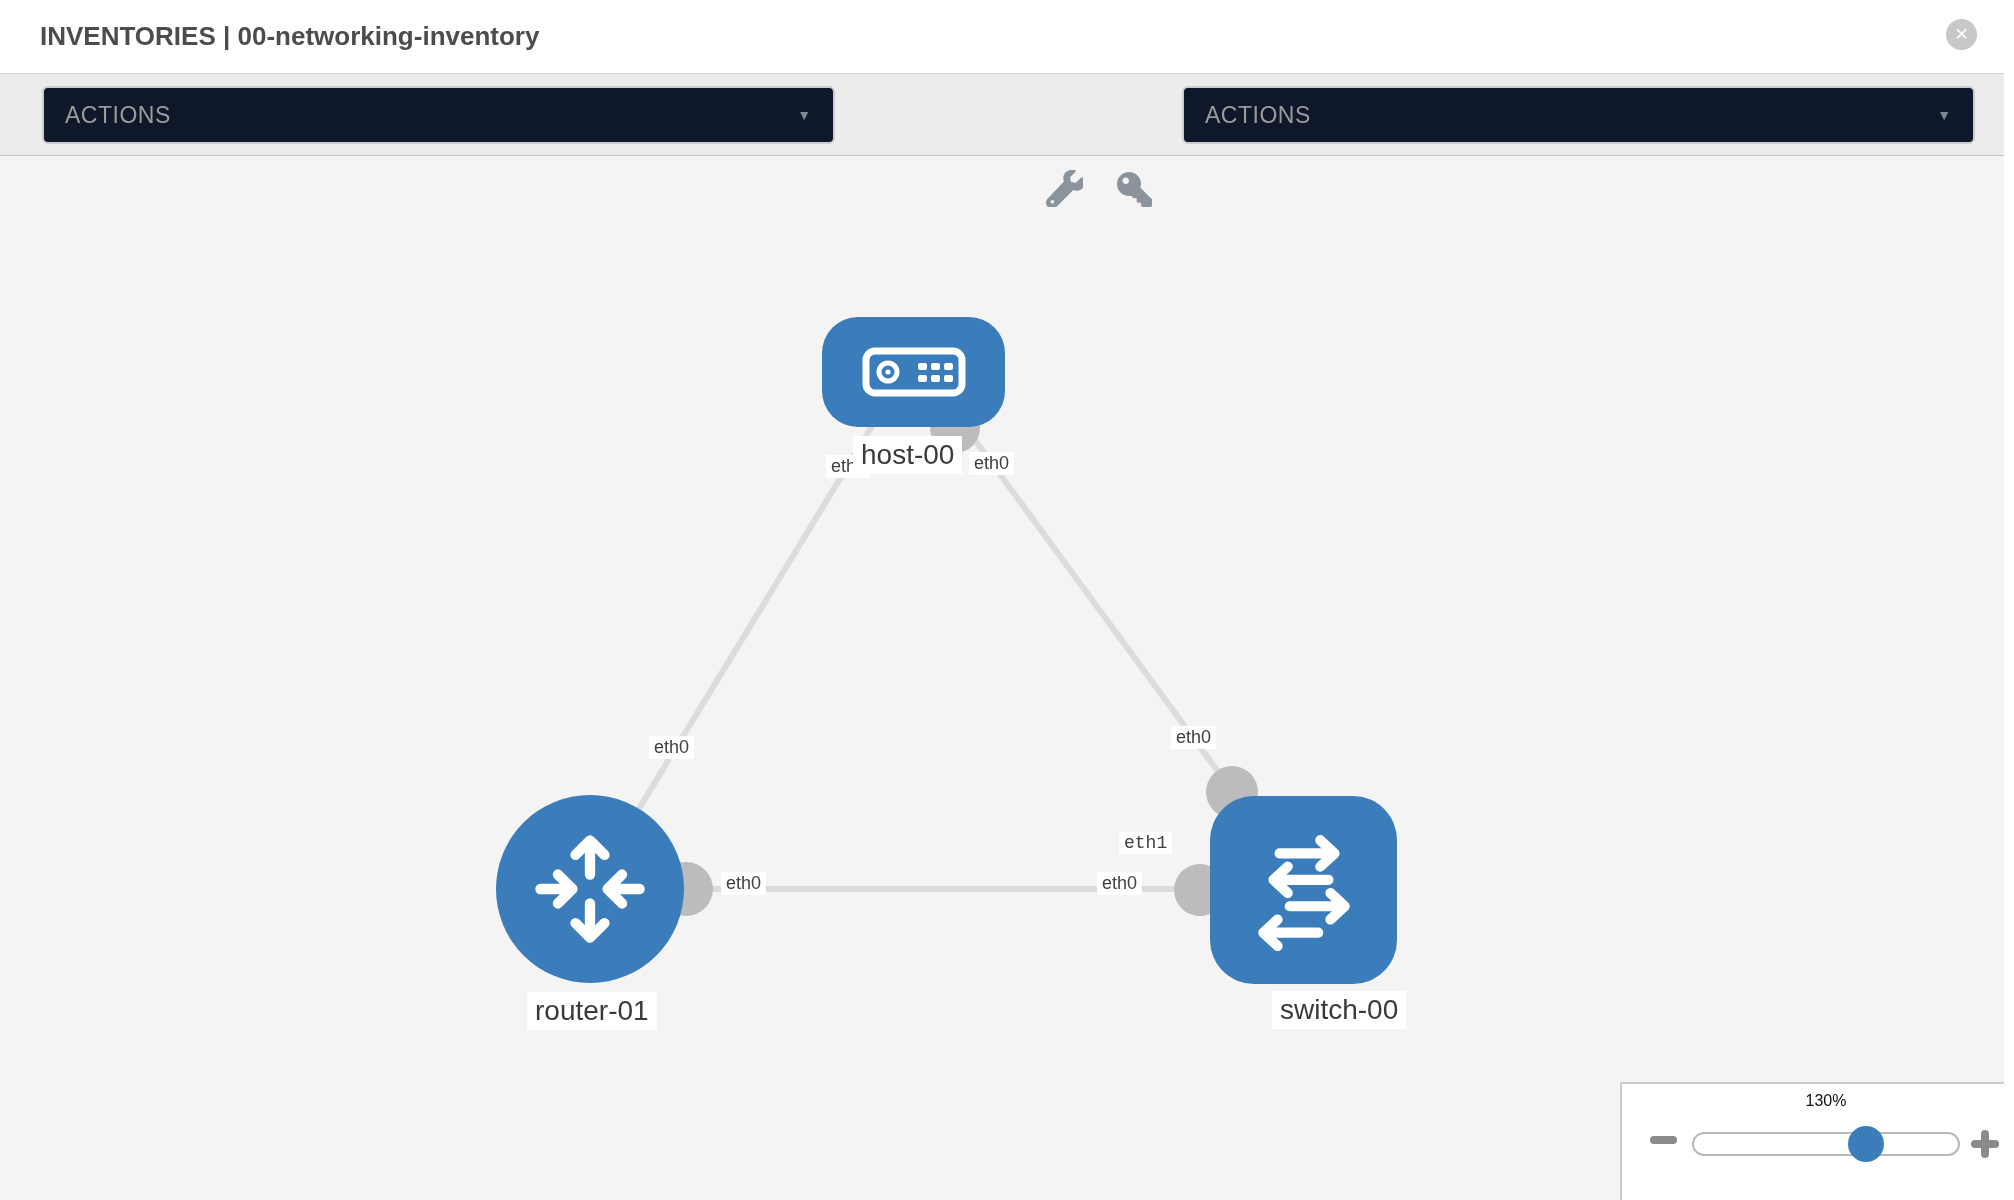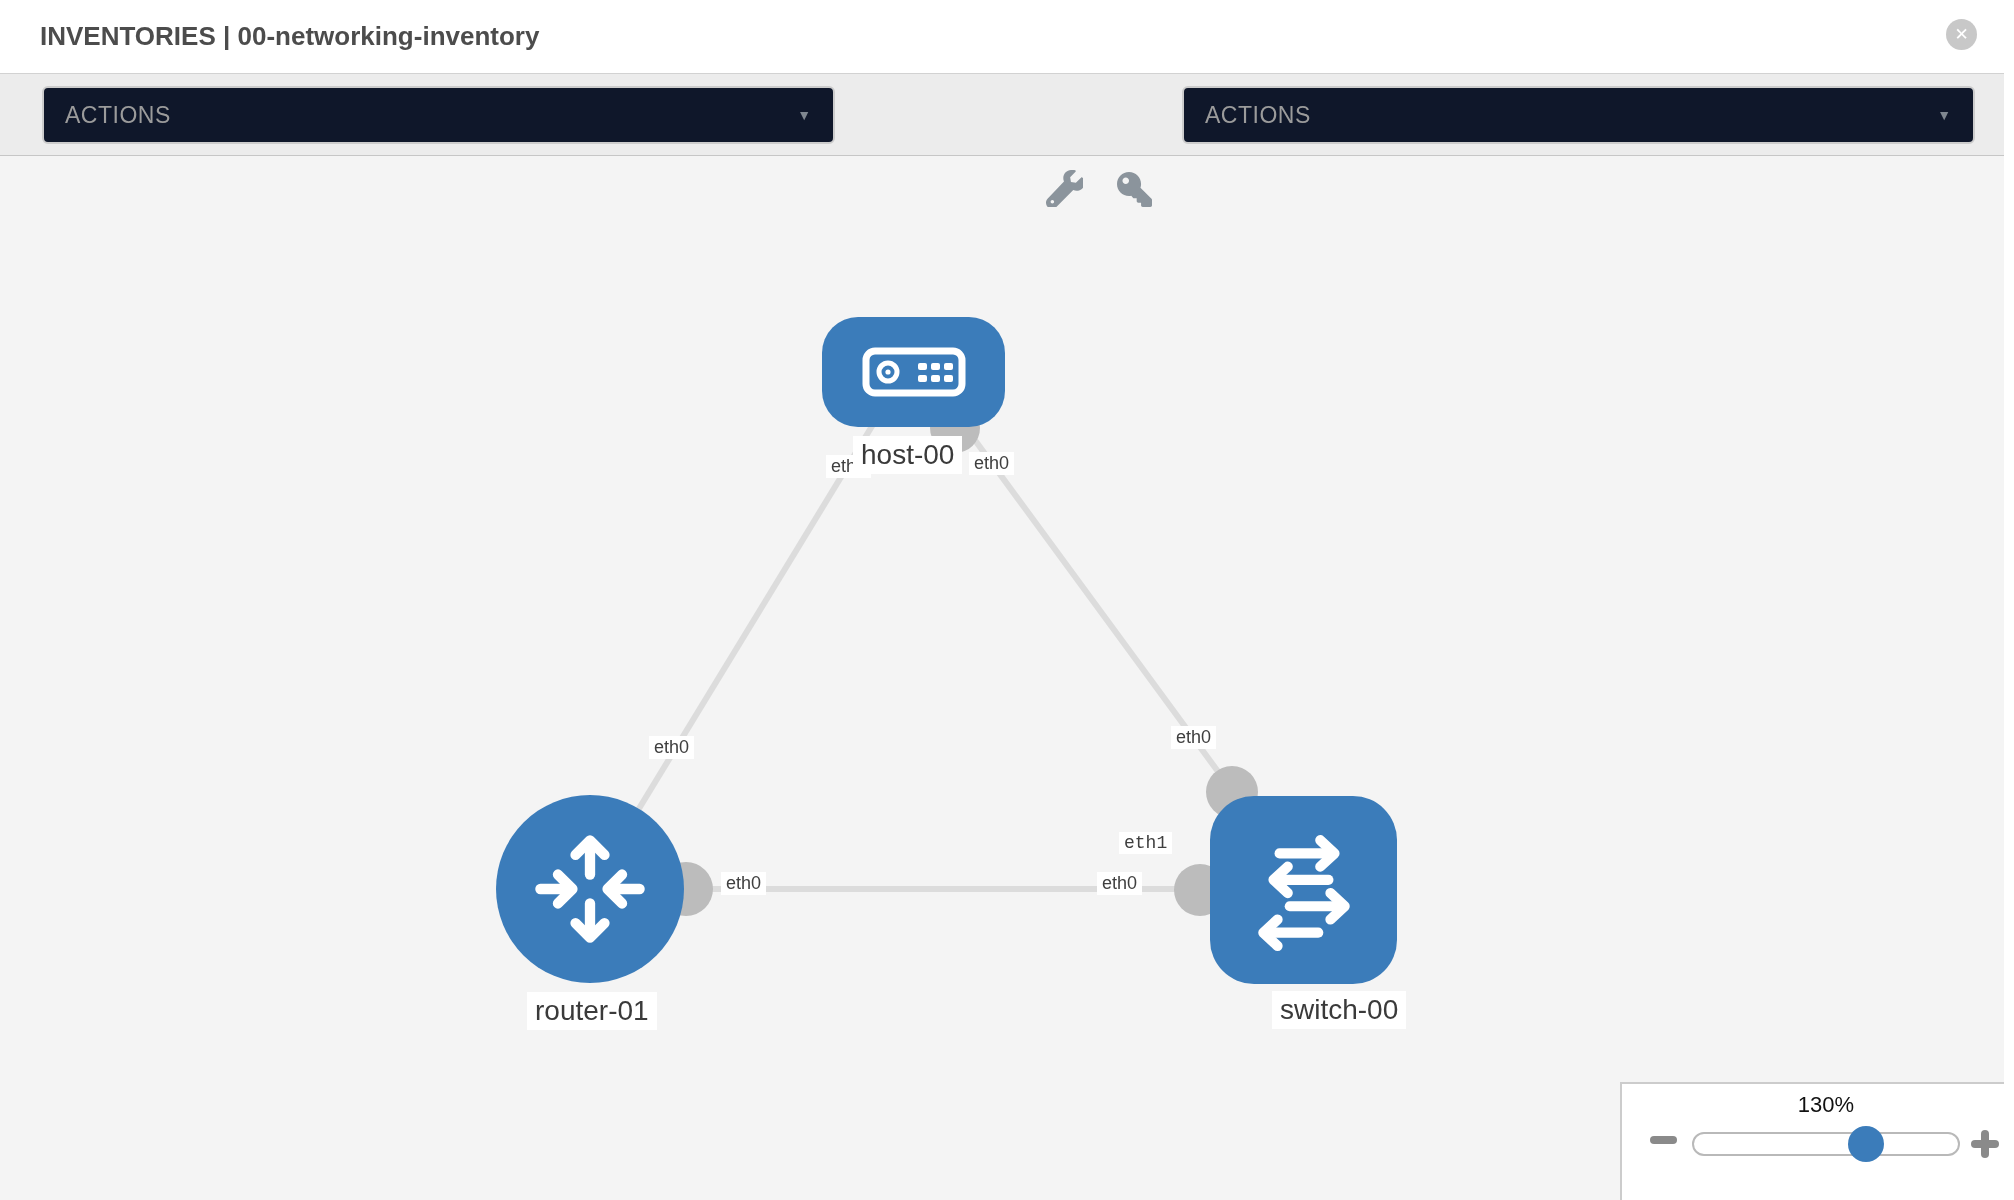--- a/index.html
+++ b/index.html
@@ -85,21 +85,21 @@
   .if-e { left:721px;  top:872px; }
   .if-f { left:1097px; top:872px; z-index:3; }
   .if-g { left:1119px; top:832px; z-index:4;font-family:Liberation Mono, monospace; }
   
   .zoom-panel {
     position:absolute; left:1620px; top:1082px; width:400px; height:130px;
     background:#ffffff; border:2px solid #cccccc; z-index:6;
   }
   .zoom-value {
     position:absolute; left:144px; top:8px; width:120px; text-align:center;
-    font-size:22px; color:#111111;
+    font-size:16px; color:#111111;
   }
   .zoom-minus {
     position:absolute; left:28px; top:52px; width:27px; height:8px;
     background:#8a8a8a; border-radius:4px; cursor:pointer;
   }
   .zoom-track {
     position:absolute; left:70px; top:48px; width:268px; height:24px;
     background:#ffffff; border:2px solid #b9b9b9; border-radius:13px; cursor:pointer;
   }
   .zoom-thumb {

